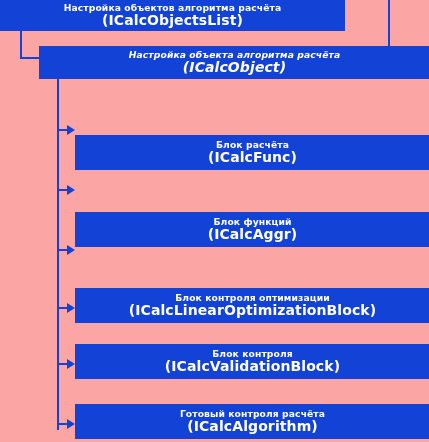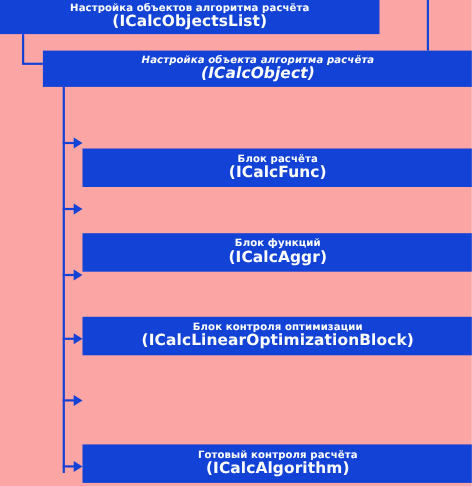--- a/index.html
+++ b/index.html
@@ -123,19 +123,23 @@
   <div class="node child" style="top:212px;">
     <div class="ttl">Блок функций</div>
     <div class="iface">(ICalcAggr)</div>
   </div>
 
   <div class="node child" style="top:288px;">
     <div class="ttl">Блок контроля оптимизации</div>
     <div class="iface">(ICalcLinearOptimizationBlock)</div>
   </div>
 
+  <div class="node child" style="top:344px;">
+    <div class="ttl">Блок контроля</div>
+    <div class="iface">(ICalcValidationBlock)</div>
+  </div>
 
   <div class="node child" style="top:404px;">
     <div class="ttl">Готовый контроля расчёта</div>
     <div class="iface">(ICalcAlgorithm)</div>
   </div>
 
 </div>
 
 </body></html>

